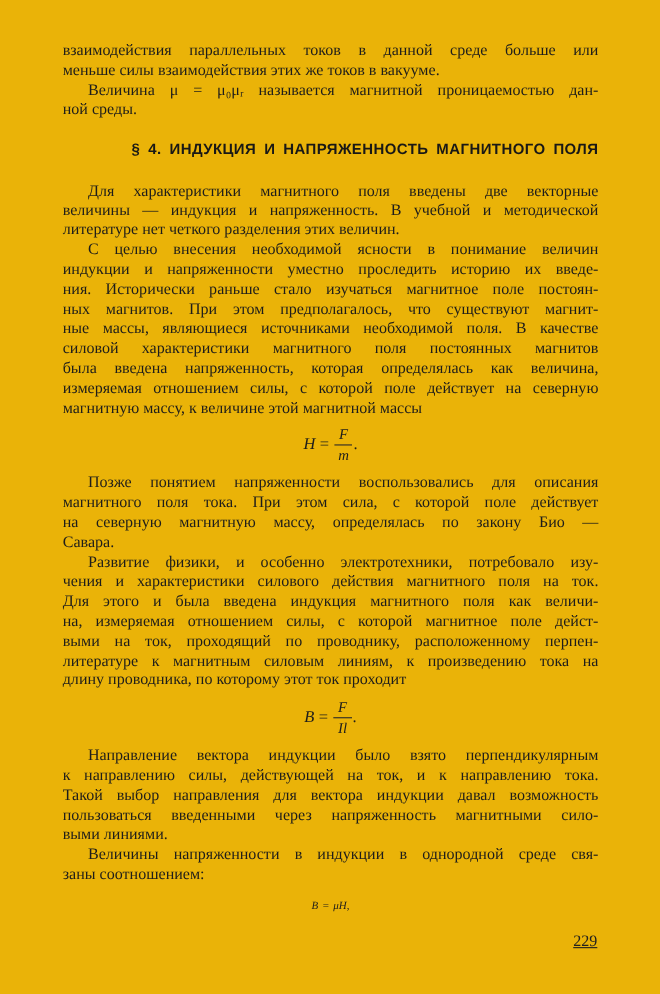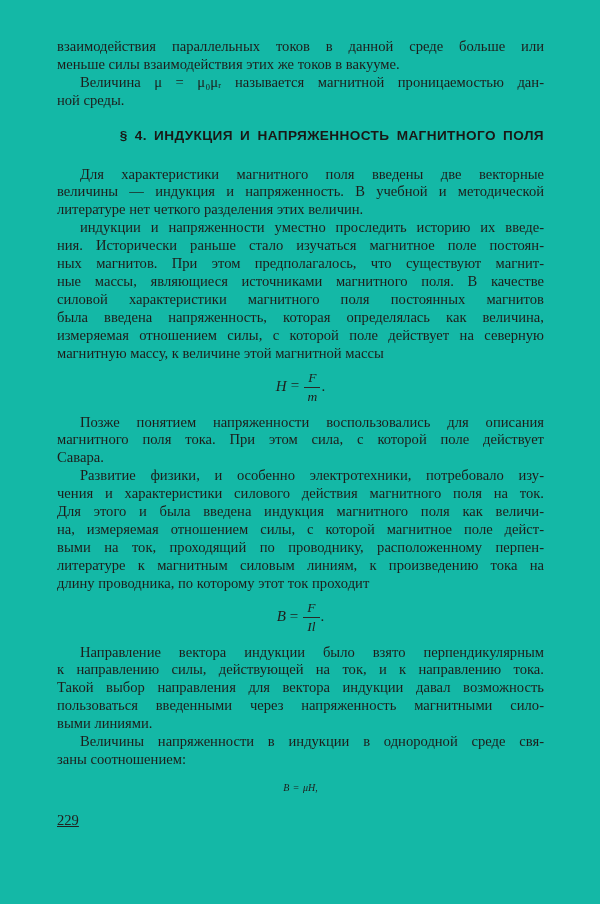--- a/index.html
+++ b/index.html
@@ -1,21 +1,21 @@
 <!DOCTYPE html>
 <html lang="ru"><head>
 <meta charset="utf-8">
 <style>
   html, body { margin: 0; padding: 0; background: #e9e7e2; }
   .book-page {
     position: relative;
     width: 600px;
     height: 904px;
     margin: 0 auto;
-    background: #14b8a6;
+    background: #eab308;
     color: #1e1d1b;
     font-family: "Liberation Serif", "DejaVu Serif", serif;
     font-size: 14.6px;
     line-height: 17.9px;
     overflow: hidden;
     box-sizing: border-box;
     padding: 38px 56px 0 57px;
   }
   .para { margin: 0; }
   .line {
@@ -54,21 +54,21 @@
     font-size: 13.5px;
     margin: 0 1px;
   }
   .frac .num {
     border-bottom: 1px solid #2a2927;
     padding: 0 4px 1px 4px;
   }
   .frac .den { padding-top: 1px; }
   .formula-simple { margin: 10px 0 0 0; font-size: 10px; }
   .page-number {
-    text-align: left;
+    text-align: right;
     margin-top: 15px;
     padding-right: 1px;
     font-size: 14.6px;
     color: #22211f;
     text-decoration: underline;
   }
 </style>
 </head>
 <body>
 
@@ -90,42 +90,44 @@
 
   <div class="para indent">
 
   <div class="line">Для характеристики магнитного поля введены две векторные</div>
       <div class="line">величины — индукция и напряженность. В учебной и методической</div>
       <div class="line last">литературе нет четкого разделения этих величин.</div>
     </div>
 
   <div class="para indent">
 
+  <div class="line">С целью внесения необходимой ясности в понимание величин</div>
       <div class="line">индукции и напряженности уместно проследить историю их введе-</div>
       <div class="line">ния. Исторически раньше стало изучаться магнитное поле постоян-</div>
       <div class="line">ных магнитов. При этом предполагалось, что существуют магнит-</div>
-      <div class="line">ные массы, являющиеся источниками магнитного поля. В качестве</div>
+      <div class="line">ные массы, являющиеся источниками необходимой поля. В качестве</div>
       <div class="line">силовой характеристики магнитного поля постоянных магнитов</div>
       <div class="line">была введена напряженность, которая определялась как величина,</div>
       <div class="line">измеряемая отношением силы, с которой поле действует на северную</div>
       <div class="line last">магнитную массу, к величине этой магнитной массы</div>
     </div>
 
   <div class="formula">
     <span class="mi">H</span><span class="f-eq">=</span><span class="frac">
         <span class="num mi">F</span>
         <span class="den mi">m</span>
       </span><span>.</span>
   </div>
 
 
   <div class="para indent">
 
   <div class="line">Позже понятием напряженности воспользовались для описания</div>
       <div class="line">магнитного поля тока. При этом сила, с которой поле действует</div>
+      <div class="line">на северную магнитную массу, определялась по закону Био —</div>
       <div class="line last">Савара.</div>
     </div>
 
   <div class="para indent">
 
   <div class="line">Развитие физики, и особенно электротехники, потребовало изу-</div>
       <div class="line">чения и характеристики силового действия магнитного поля на ток.</div>
       <div class="line">Для этого и была введена индукция магнитного поля как величи-</div>
       <div class="line">на, измеряемая отношением силы, с которой магнитное поле дейст-</div>
       <div class="line">выми на ток, проходящий по проводнику, расположенному перпен-</div>

